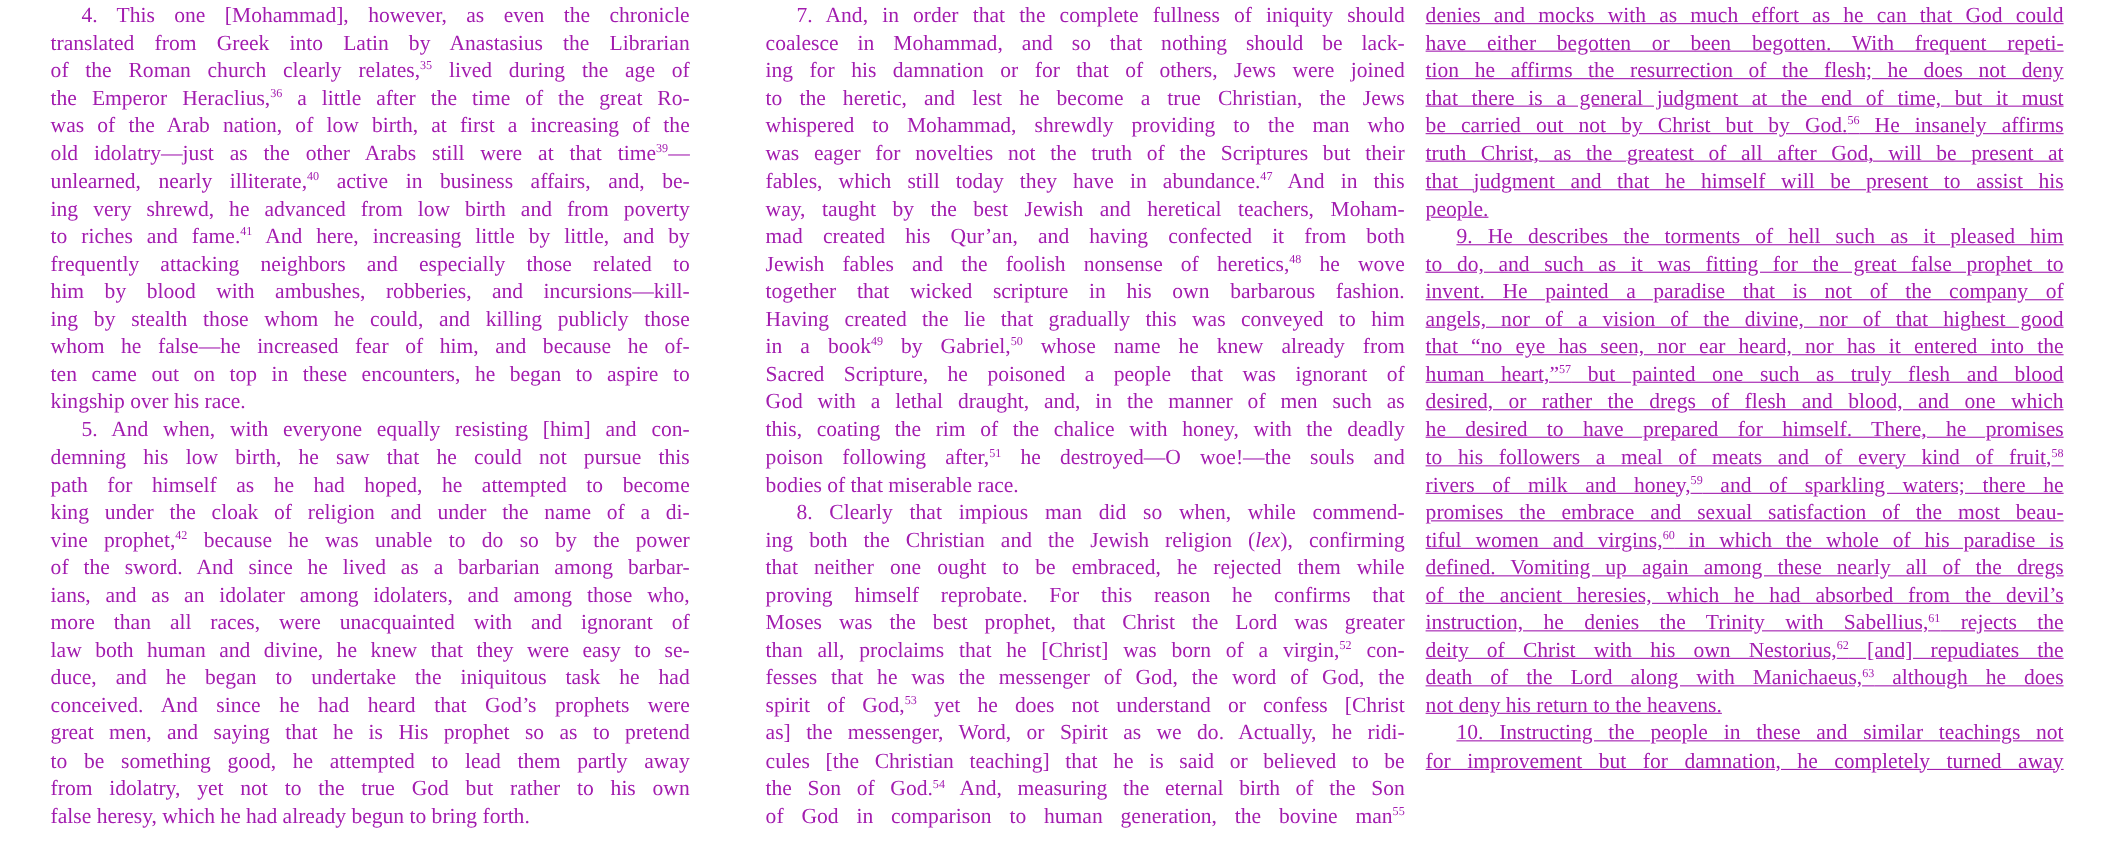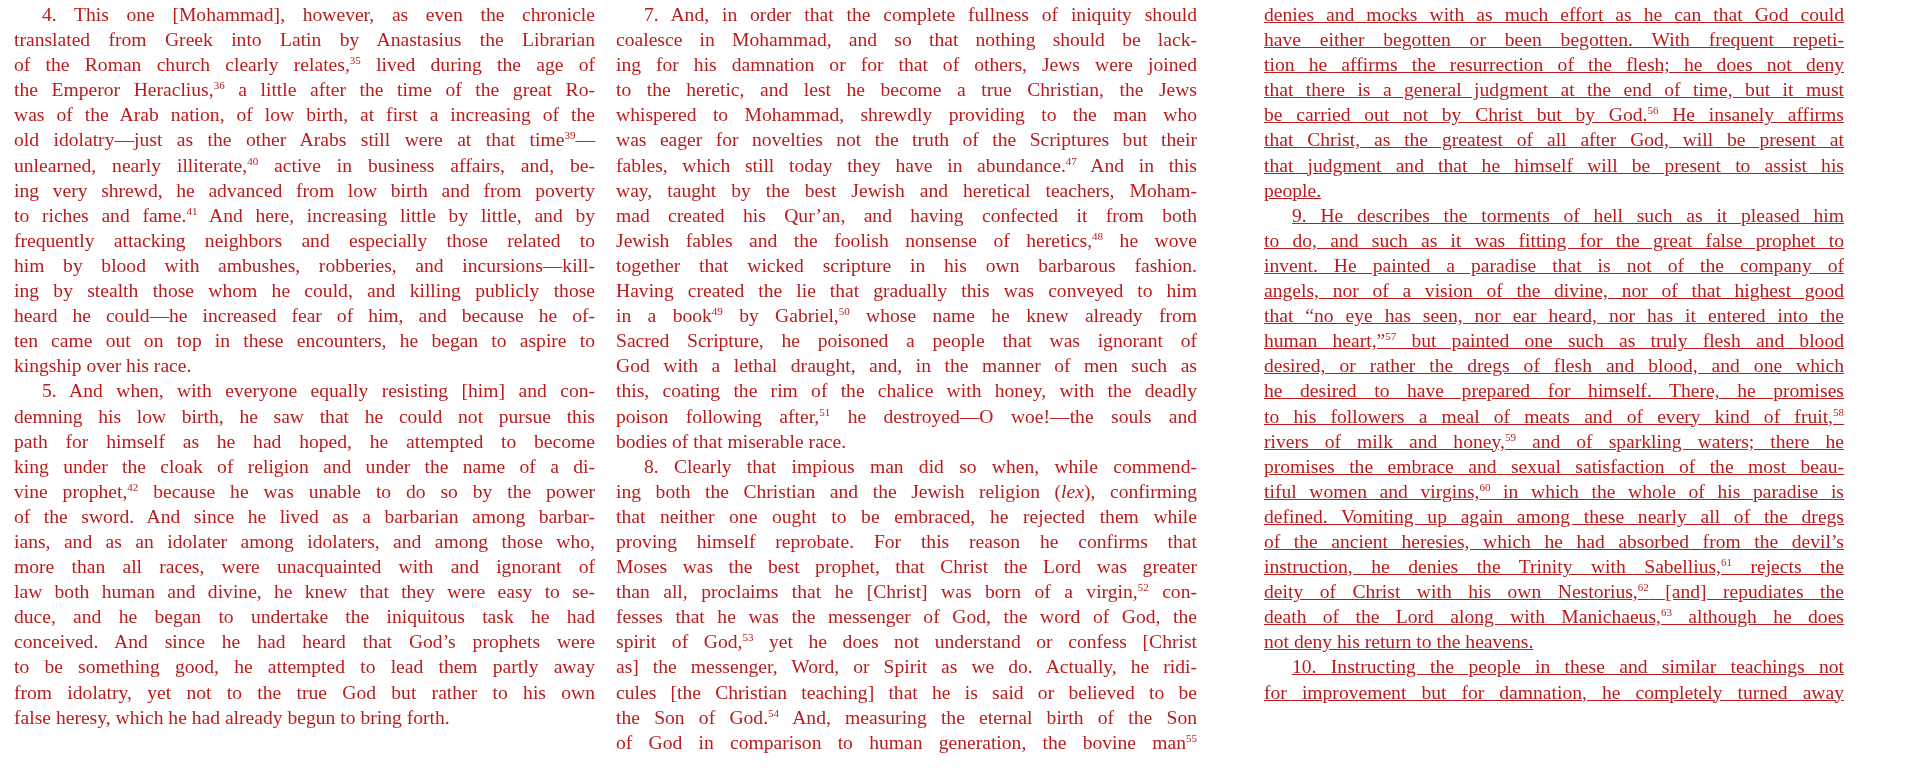--- a/index.html
+++ b/index.html
@@ -1,23 +1,23 @@
 <!DOCTYPE html>
 <html><head>
 <meta charset="utf-8">
 <style>
   html, body { margin: 0; padding: 0; background: #ffffff; }
   body { width: 1914px; height: 782px; overflow: hidden; position: relative; }
   .col {
     position: absolute; top: 2px;
     font-family: "Liberation Serif", "DejaVu Serif", serif;
-    font-size: 19.6px; color: #b91c1c;
+    font-size: 19.6px; color: #a21caf; margin-left: 32px;
   }
   #col1 { left: 14px; width: 581px; }
-  #col2 { left: 616px; width: 581px; }
+  #col2 { left: 664px; width: 581px; }
   #col3 { left: 1264px; width: 580px; text-decoration: underline; }
   .ln {
     display: block; height: 25.1px; line-height: 25.1px;
     white-space: nowrap; text-align: justify; text-align-last: justify;
   }
   .ln.last { text-align-last: left; }
   .ln.indent { padding-left: 28px; }
   .ln sup { font-size: 11px; vertical-align: 0; position: relative; top: -7px; line-height: 0; }
   .ln i { font-style: italic; }
 </style>
@@ -31,36 +31,37 @@
       <span class="ln">of the Roman church clearly relates,<sup>35</sup> lived during the age of</span>
       <span class="ln">the Emperor Heraclius,<sup>36</sup> a little after the time of the great Ro-</span>
       <span class="ln">was of the Arab nation, of low birth, at first a increasing of the</span>
       <span class="ln">old idolatry—just as the other Arabs still were at that time<sup>39</sup>—</span>
       <span class="ln">unlearned, nearly illiterate,<sup>40</sup> active in business affairs, and, be-</span>
       <span class="ln">ing very shrewd, he advanced from low birth and from poverty</span>
       <span class="ln">to riches and fame.<sup>41</sup> And here, increasing little by little, and by</span>
       <span class="ln">frequently attacking neighbors and especially those related to</span>
       <span class="ln">him by blood with ambushes, robberies, and incursions—kill-</span>
       <span class="ln">ing by stealth those whom he could, and killing publicly those</span>
-      <span class="ln">heard he could—he increased fear of him, and because he of-</span>
+      <span class="ln">whom he false—he increased fear of him, and because he of-</span>
       <span class="ln">ten came out on top in these encounters, he began to aspire to</span>
       <span class="ln last">kingship over his race.</span>
     </div>
     <div>
       <span class="ln indent">5. And when, with everyone equally resisting [him] and con-</span>
       <span class="ln">demning his low birth, he saw that he could not pursue this</span>
       <span class="ln">path for himself as he had hoped, he attempted to become</span>
       <span class="ln">king under the cloak of religion and under the name of a di-</span>
       <span class="ln">vine prophet,<sup>42</sup> because he was unable to do so by the power</span>
       <span class="ln">of the sword. And since he lived as a barbarian among barbar-</span>
       <span class="ln">ians, and as an idolater among idolaters, and among those who,</span>
       <span class="ln">more than all races, were unacquainted with and ignorant of</span>
       <span class="ln">law both human and divine, he knew that they were easy to se-</span>
       <span class="ln">duce, and he began to undertake the iniquitous task he had</span>
       <span class="ln">conceived. And since he had heard that God’s prophets were</span>
+      <span class="ln">great men, and saying that he is His prophet so as to pretend</span>
       <span class="ln">to be something good, he attempted to lead them partly away</span>
       <span class="ln">from idolatry, yet not to the true God but rather to his own</span>
       <span class="ln last">false heresy, which he had already begun to bring forth.</span>
     </div>
   </div>
 <div id="col2" class="col">
     <div>
       <span class="ln indent">7. And, in order that the complete fullness of iniquity should</span>
       <span class="ln">coalesce in Mohammad, and so that nothing should be lack-</span>
       <span class="ln">ing for his damnation or for that of others, Jews were joined</span>
@@ -95,21 +96,21 @@
       <span class="ln">of God in comparison to human generation, the bovine man<sup>55</sup></span>
     </div>
   </div>
 <div id="col3" class="col">
     <div>
       <span class="ln">denies and mocks with as much effort as he can that God could</span>
       <span class="ln">have either begotten or been begotten. With frequent repeti-</span>
       <span class="ln">tion he affirms the resurrection of the flesh; he does not deny</span>
       <span class="ln">that there is a general judgment at the end of time, but it must</span>
       <span class="ln">be carried out not by Christ but by God.<sup>56</sup> He insanely affirms</span>
-      <span class="ln">that Christ, as the greatest of all after God, will be present at</span>
+      <span class="ln">truth Christ, as the greatest of all after God, will be present at</span>
       <span class="ln">that judgment and that he himself will be present to assist his</span>
       <span class="ln last">people.</span>
     </div>
     <div>
       <span class="ln indent">9. He describes the torments of hell such as it pleased him</span>
       <span class="ln">to do, and such as it was fitting for the great false prophet to</span>
       <span class="ln">invent. He painted a paradise that is not of the company of</span>
       <span class="ln">angels, nor of a vision of the divine, nor of that highest good</span>
       <span class="ln">that “no eye has seen, nor ear heard, nor has it entered into the</span>
       <span class="ln">human heart,”<sup>57</sup> but painted one such as truly flesh and blood</span>

